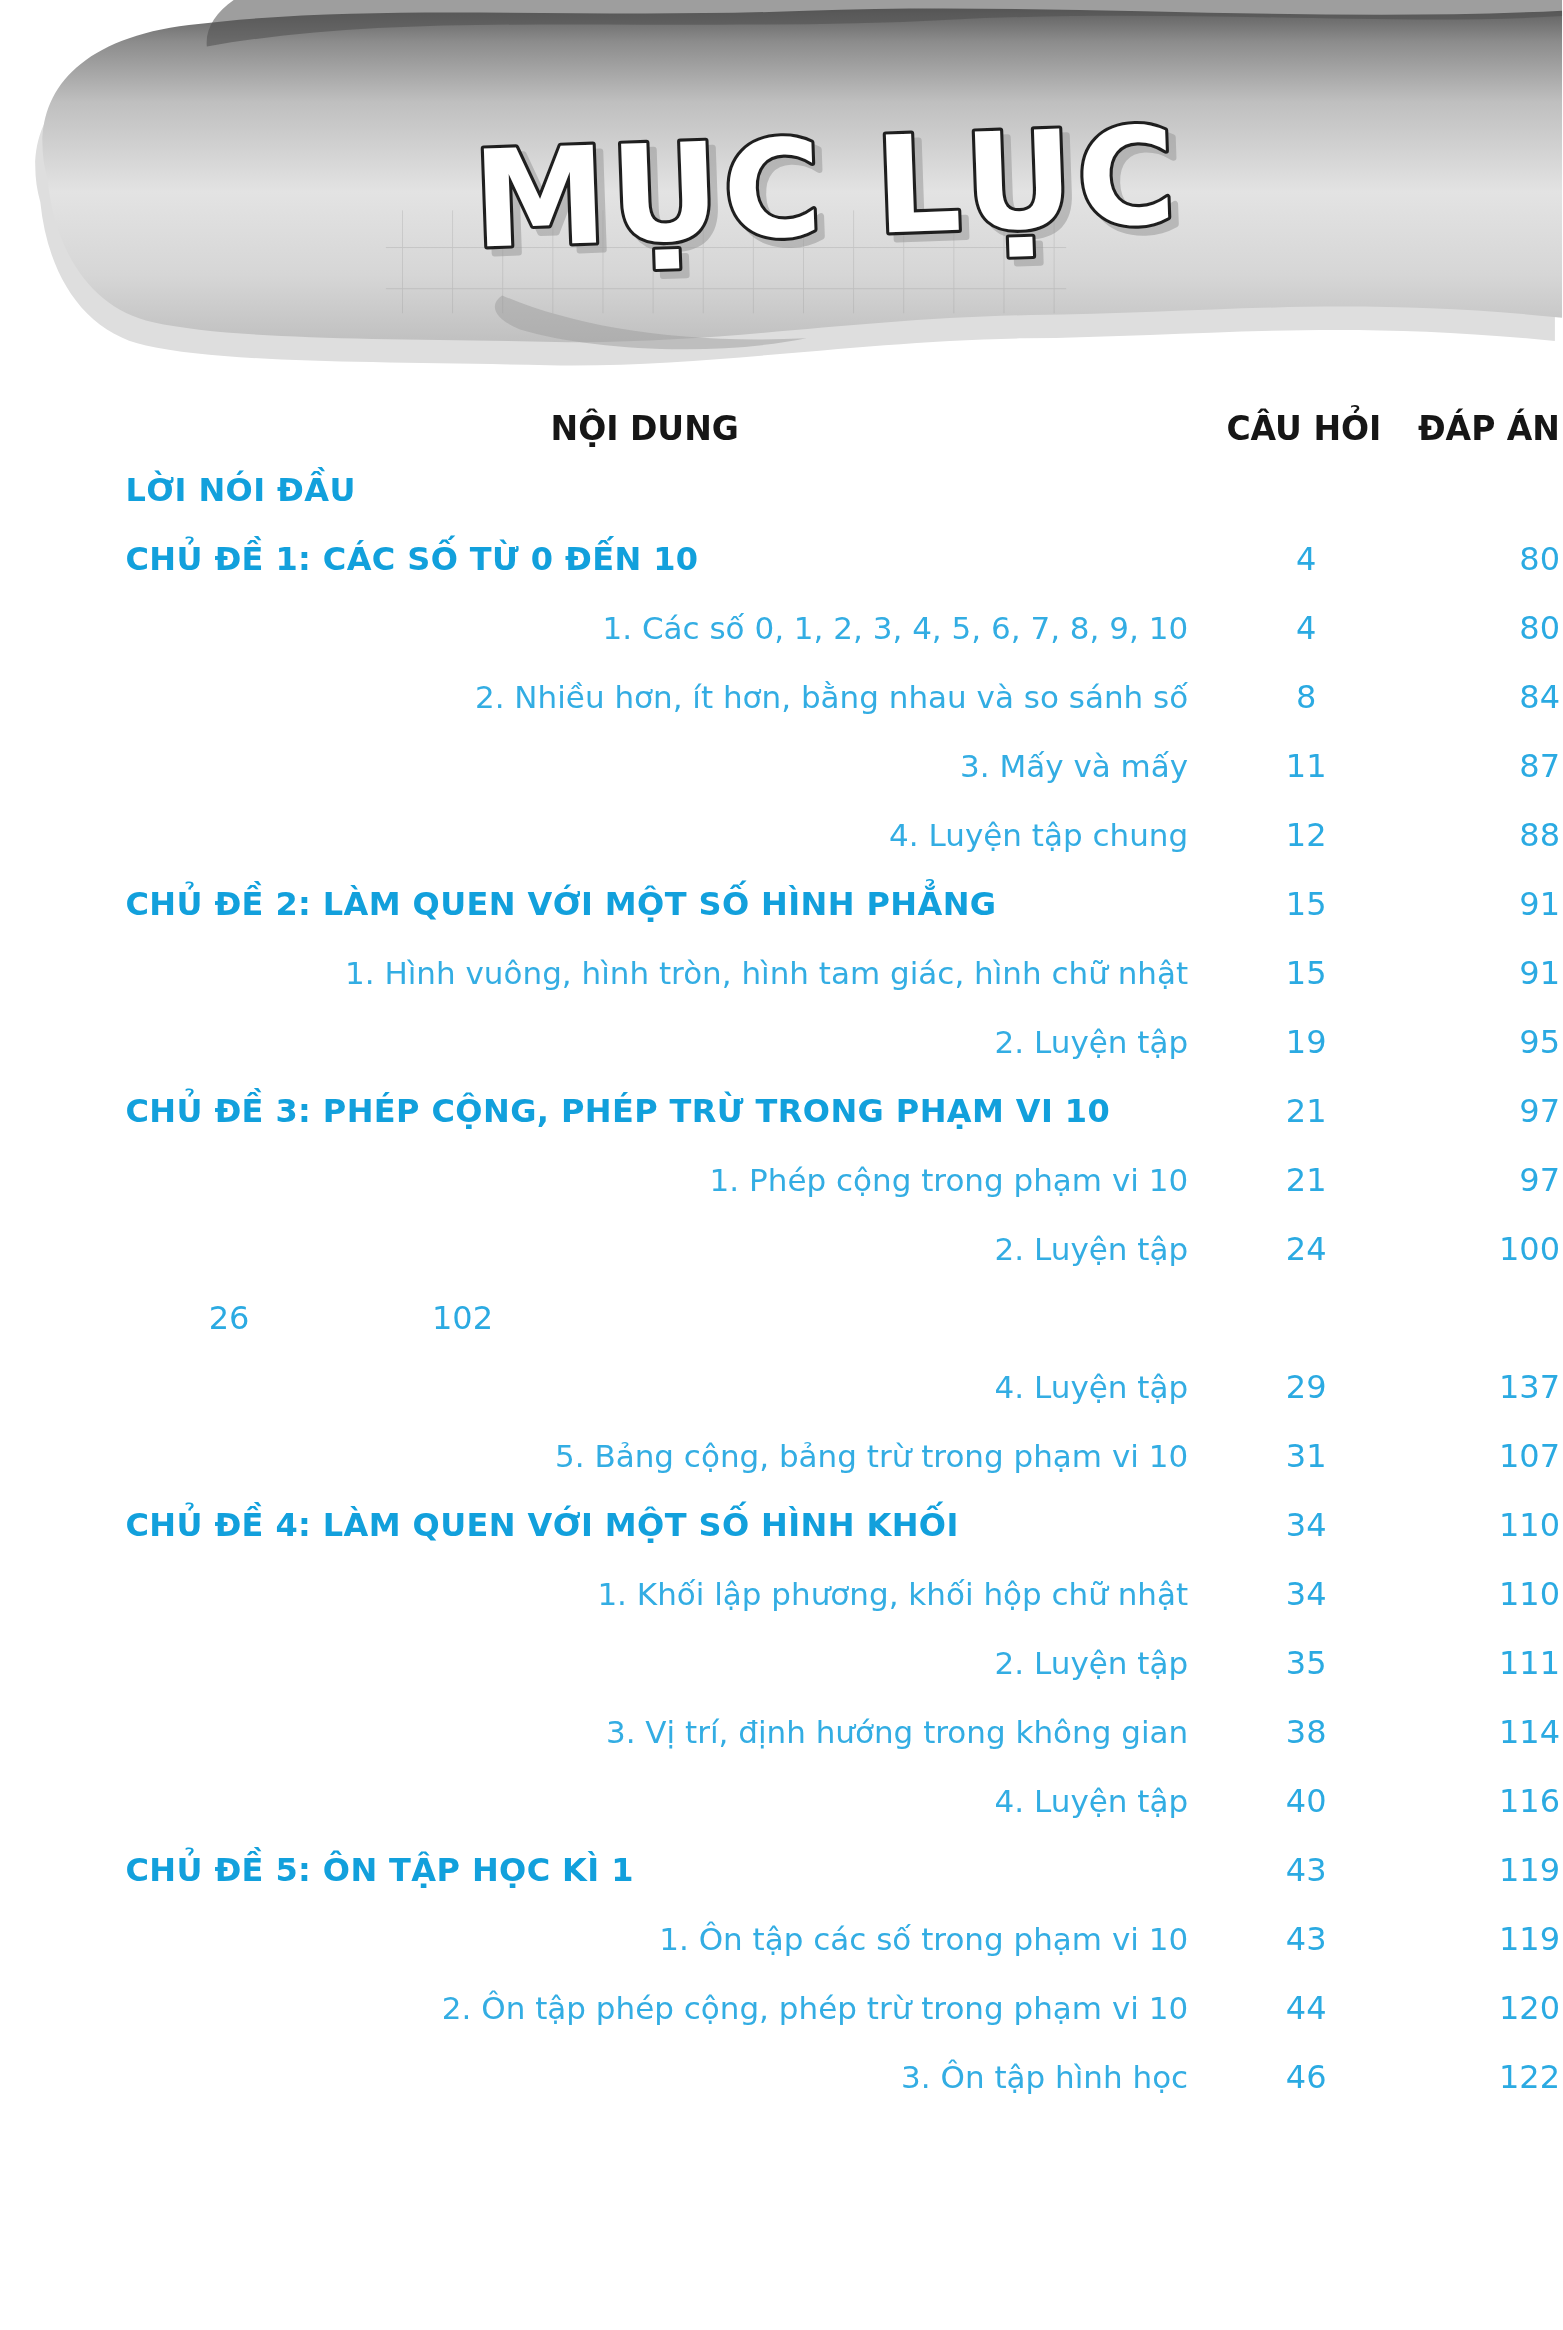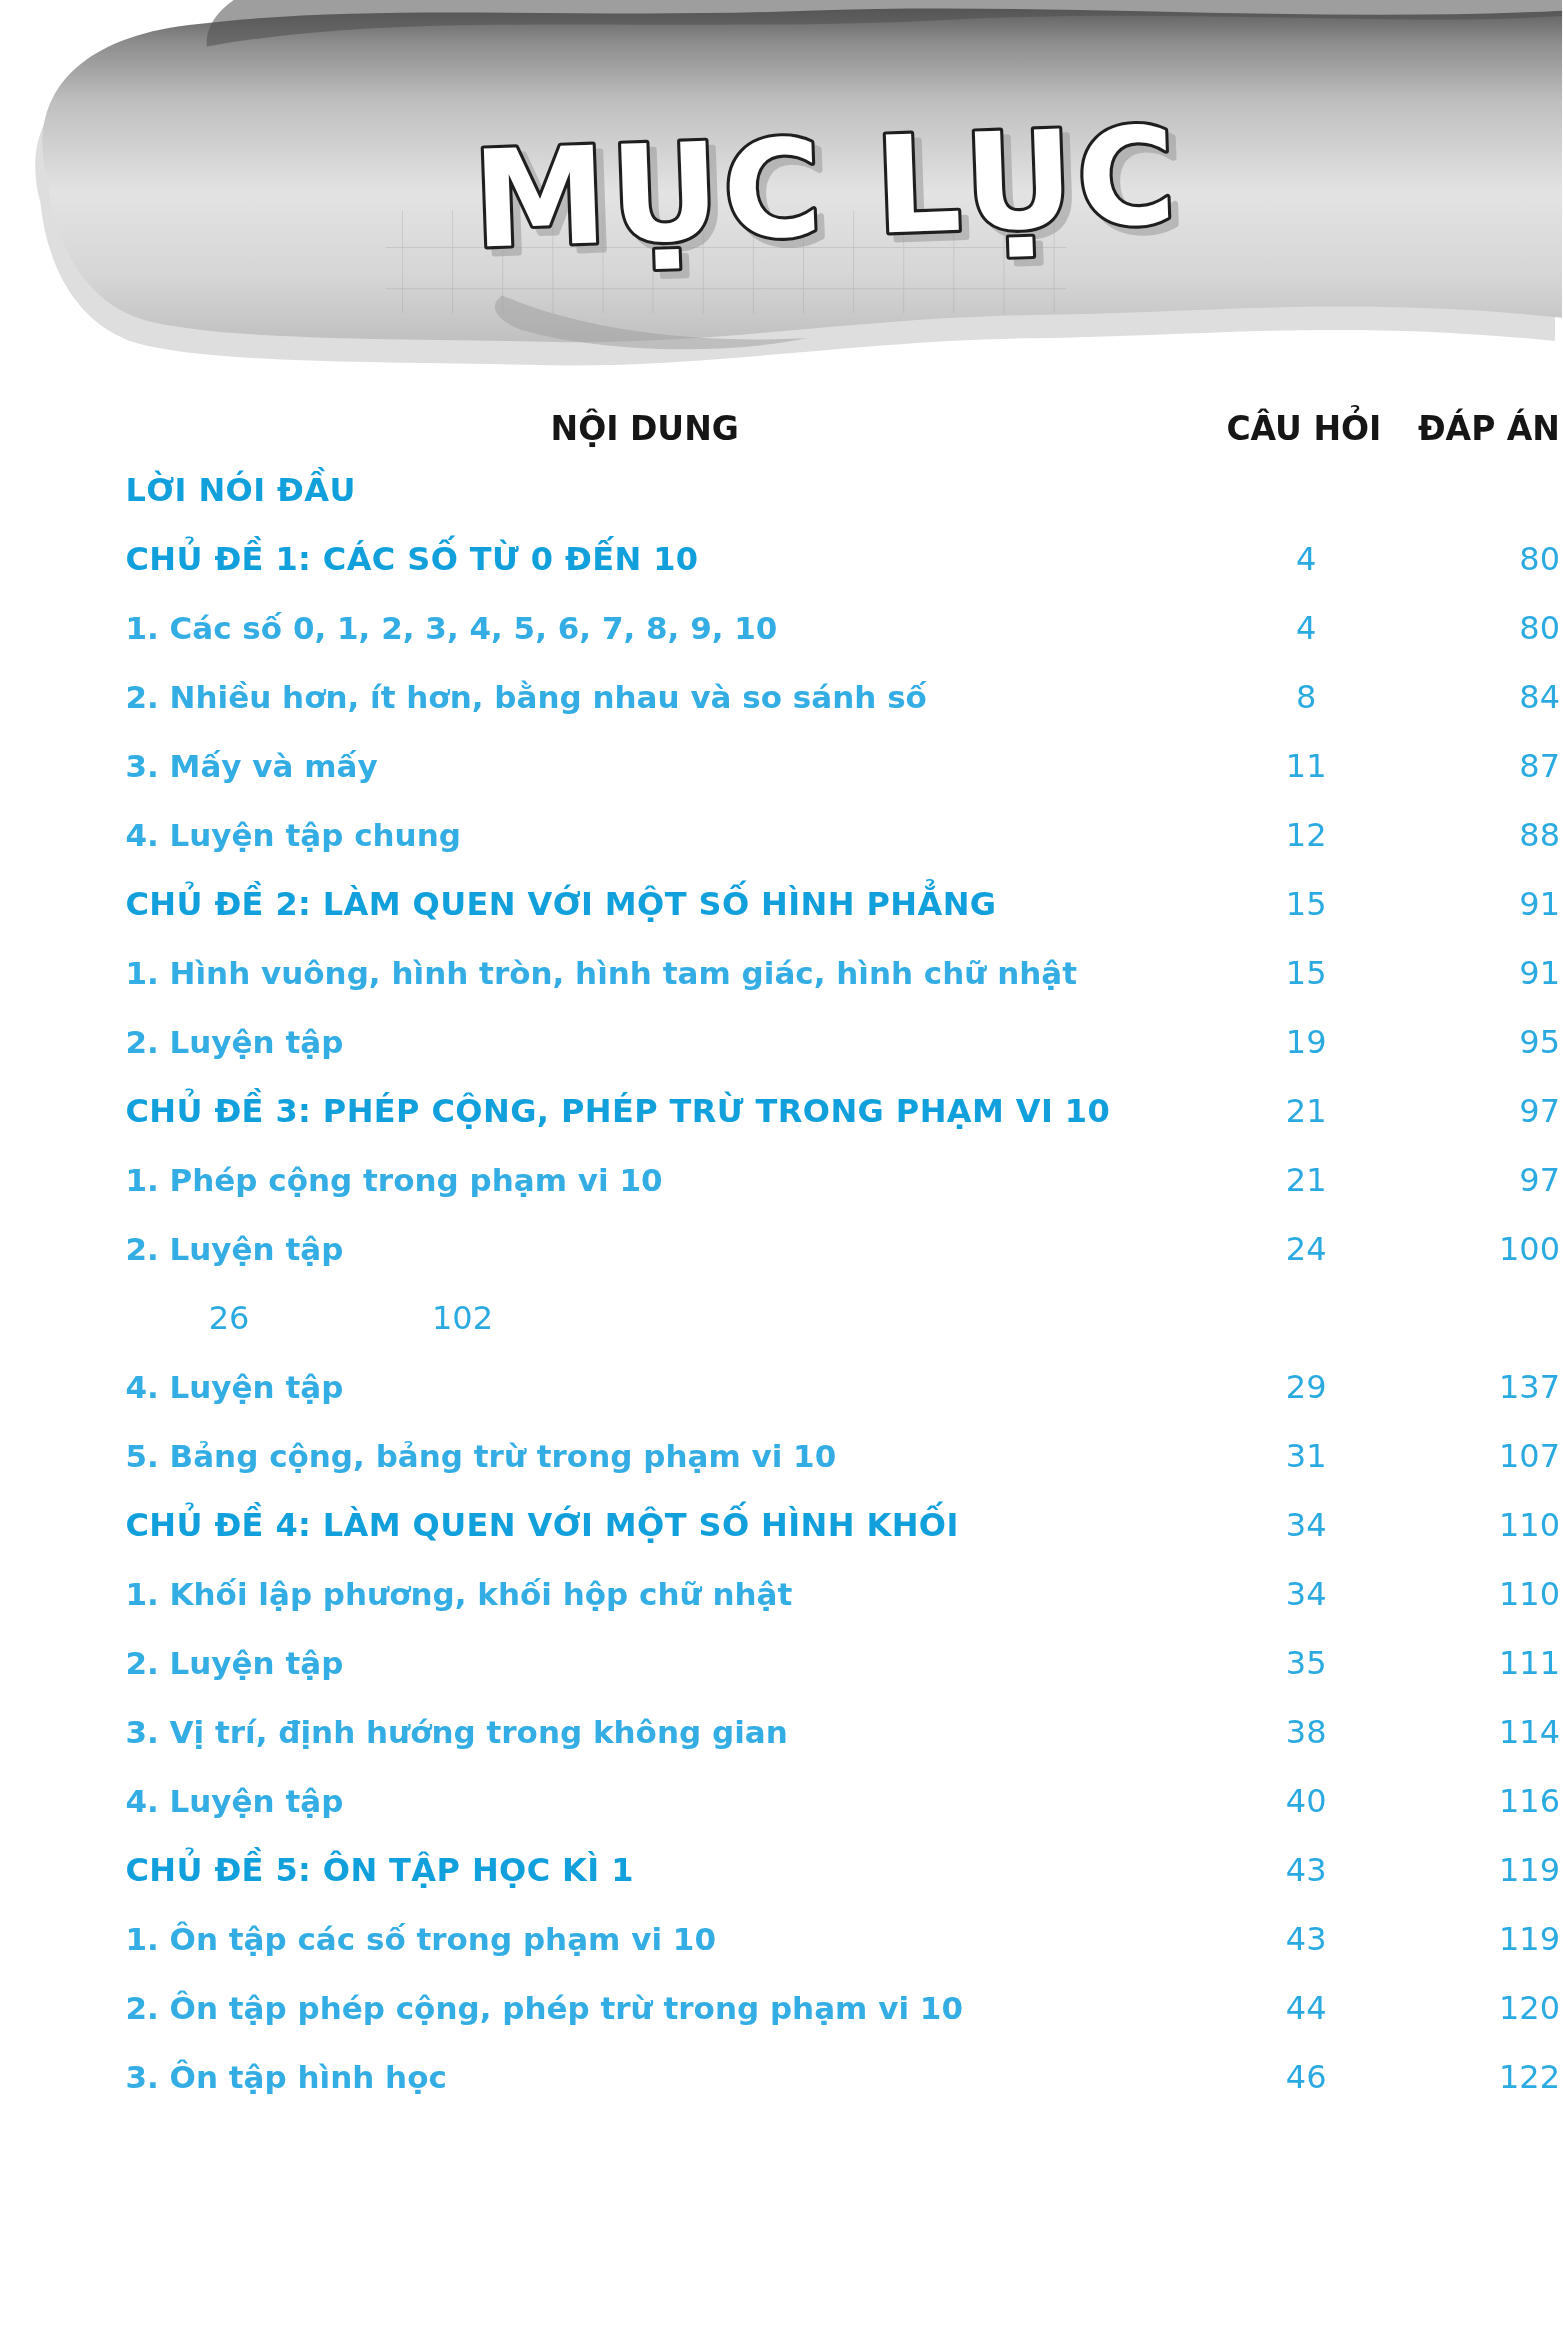--- a/index.html
+++ b/index.html
@@ -38,21 +38,21 @@
   .col-q { width: 152px; text-align: center; white-space: nowrap; margin-left: 45px; }
   .col-a { width: 188px; text-align: right; white-space: nowrap; }
   .rows { margin-top: 7.2px; }
   .toc-row {
     display: flex;
     align-items: center;
     height: 69px;
     font-size: 31px;
   }
   .toc-row .col-label { padding-left: 5.4px; margin-left: 12px; }
-  .toc-row.item .col-label { color: var(--item-text, #33ade3); font-weight: bold; }
+  .toc-row.item .col-label { color: var(--item-text, #33ade3); font-weight: normal; text-align: right; }
   .toc-row.chapter .col-label,
   .toc-row.preface .col-label {
     color: var(--chapter-text, #12a0dc);
     font-weight: bold;
     font-size: 32px;
     letter-spacing: 0.4px;
   }
   .toc-row .col-q,
   .toc-row .col-a {
     color: var(--number-text, #2baae2);

